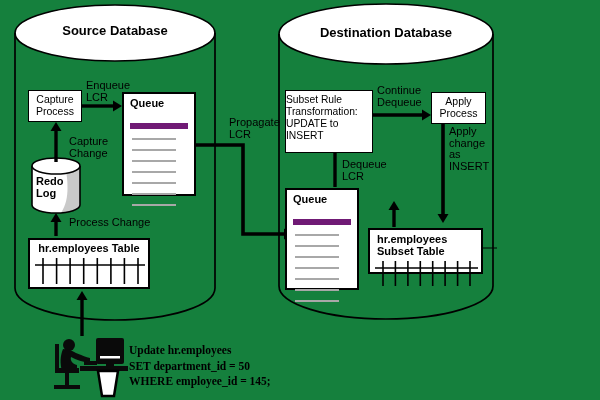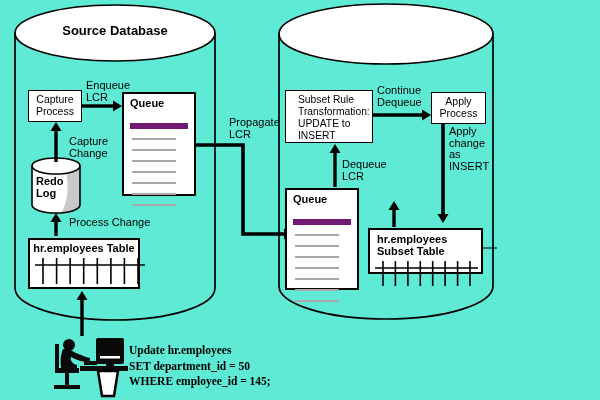--- a/index.html
+++ b/index.html
@@ -1,17 +1,17 @@
 <!DOCTYPE html>
 <html><head>
 <meta charset="utf-8">
 <style>
   html,body { margin:0; padding:0; background:#fff; }
   #canvas {
-    position:relative; width:600px; height:400px; background:#5eead4;
+    position:relative; width:600px; height:400px; background:#15803d;
     font-family:"Liberation Sans", sans-serif; color:#000; overflow:hidden;
   }
   #shapes { position:absolute; left:0; top:0; z-index:0; }
   .box {
     position:absolute; box-sizing:border-box; background:#fff;
     border:2px solid #000; z-index:1;
   }
   .thinbox { border-width:1.6px; }
   .label {
     position:absolute; z-index:2; font-size:11px; line-height:11.5px;
@@ -112,58 +112,59 @@
       <rect x="44" y="35" width="13" height="4"></rect>
       <rect x="40" y="40" width="48" height="5"></rect>
       <rect x="56" y="12" width="28" height="26" rx="2"></rect>
       <rect x="60" y="30" width="20" height="2.5" fill="#fff"></rect>
       <rect x="66" y="38" width="8" height="3"></rect>
       <path d="M 58,45 L 78,45 L 74,70 L 62,70 Z" fill="#fff" stroke="#000" stroke-width="2.5"></path>
     </g>
   </svg>
 
   <div class="db-title" style="left:15px; top:23px; width:200px;">Source Database</div>
+  <div class="db-title" style="left:279px; top:25px; width:214px;">Destination Database</div>
 
   <div class="box thinbox center-text" style="left:28px; top:90px; width:54px; height:32px;">Capture
 Process</div>
 
   <div class="box" style="left:122px; top:92px; width:74px; height:104px;">
     <div class="queue-title">Queue</div>
     <div>
       <div class="q-line"></div>
         <div class="q-line"></div>
         <div class="q-line"></div>
       <div class="q-line"></div>
         <div class="q-line"></div>
         <div class="q-line"></div>
       <div class="q-line"></div>
     </div>
   </div>
 
   <div class="label" style="left:36px; top:176px; width:40px; text-align:left; font-weight:bold; font-size:11px;">Redo
 Log</div>
 
-  <div class="box" style="left:28px; top:238px; width:112px; height:51px;">
+  <div class="box" style="left:28px; top:238px; width:122px; height:51px;">
     <div class="tbl-title" style="text-align:center; padding-top:2px;">hr.employees Table</div>
     <svg width="110" height="31" style="position:absolute; left:5px; top:16px;">
       <line x1="0" y1="9" x2="110" y2="9" stroke="#000" stroke-width="1.6"></line>
       <g stroke="#000" stroke-width="1.6">
         <line x1="8" y1="2" x2="8" y2="28"></line>
           <line x1="21.6" y1="2" x2="21.6" y2="28"></line>
         <line x1="35.1" y1="2" x2="35.1" y2="28"></line>
           <line x1="48.7" y1="2" x2="48.7" y2="28"></line>
         <line x1="62.3" y1="2" x2="62.3" y2="28"></line>
           <line x1="75.9" y1="2" x2="75.9" y2="28"></line>
         <line x1="89.4" y1="2" x2="89.4" y2="28"></line>
           <line x1="103" y1="2" x2="103" y2="28"></line>
       </g>
     </svg>
   </div>
 
-  <div class="box thinbox" style="left:285px; top:90px; width:88px; height:53px; font-size:10.3px; line-height:12px; padding:3px 12px; white-space:pre-line;">Subset Rule
+  <div class="box thinbox" style="left:285px; top:90px; width:88px; height:63px; font-size:10.3px; line-height:12px; padding:3px 0; white-space:pre-line;">Subset Rule
 Transformation:
 UPDATE to
 INSERT</div>
 
   <div class="box thinbox center-text" style="left:431px; top:92px; width:55px; height:32px;">Apply
 Process</div>
 
   <div class="box" style="left:285px; top:188px; width:74px; height:102px;">
     <div class="queue-title">Queue</div>
     <div>

